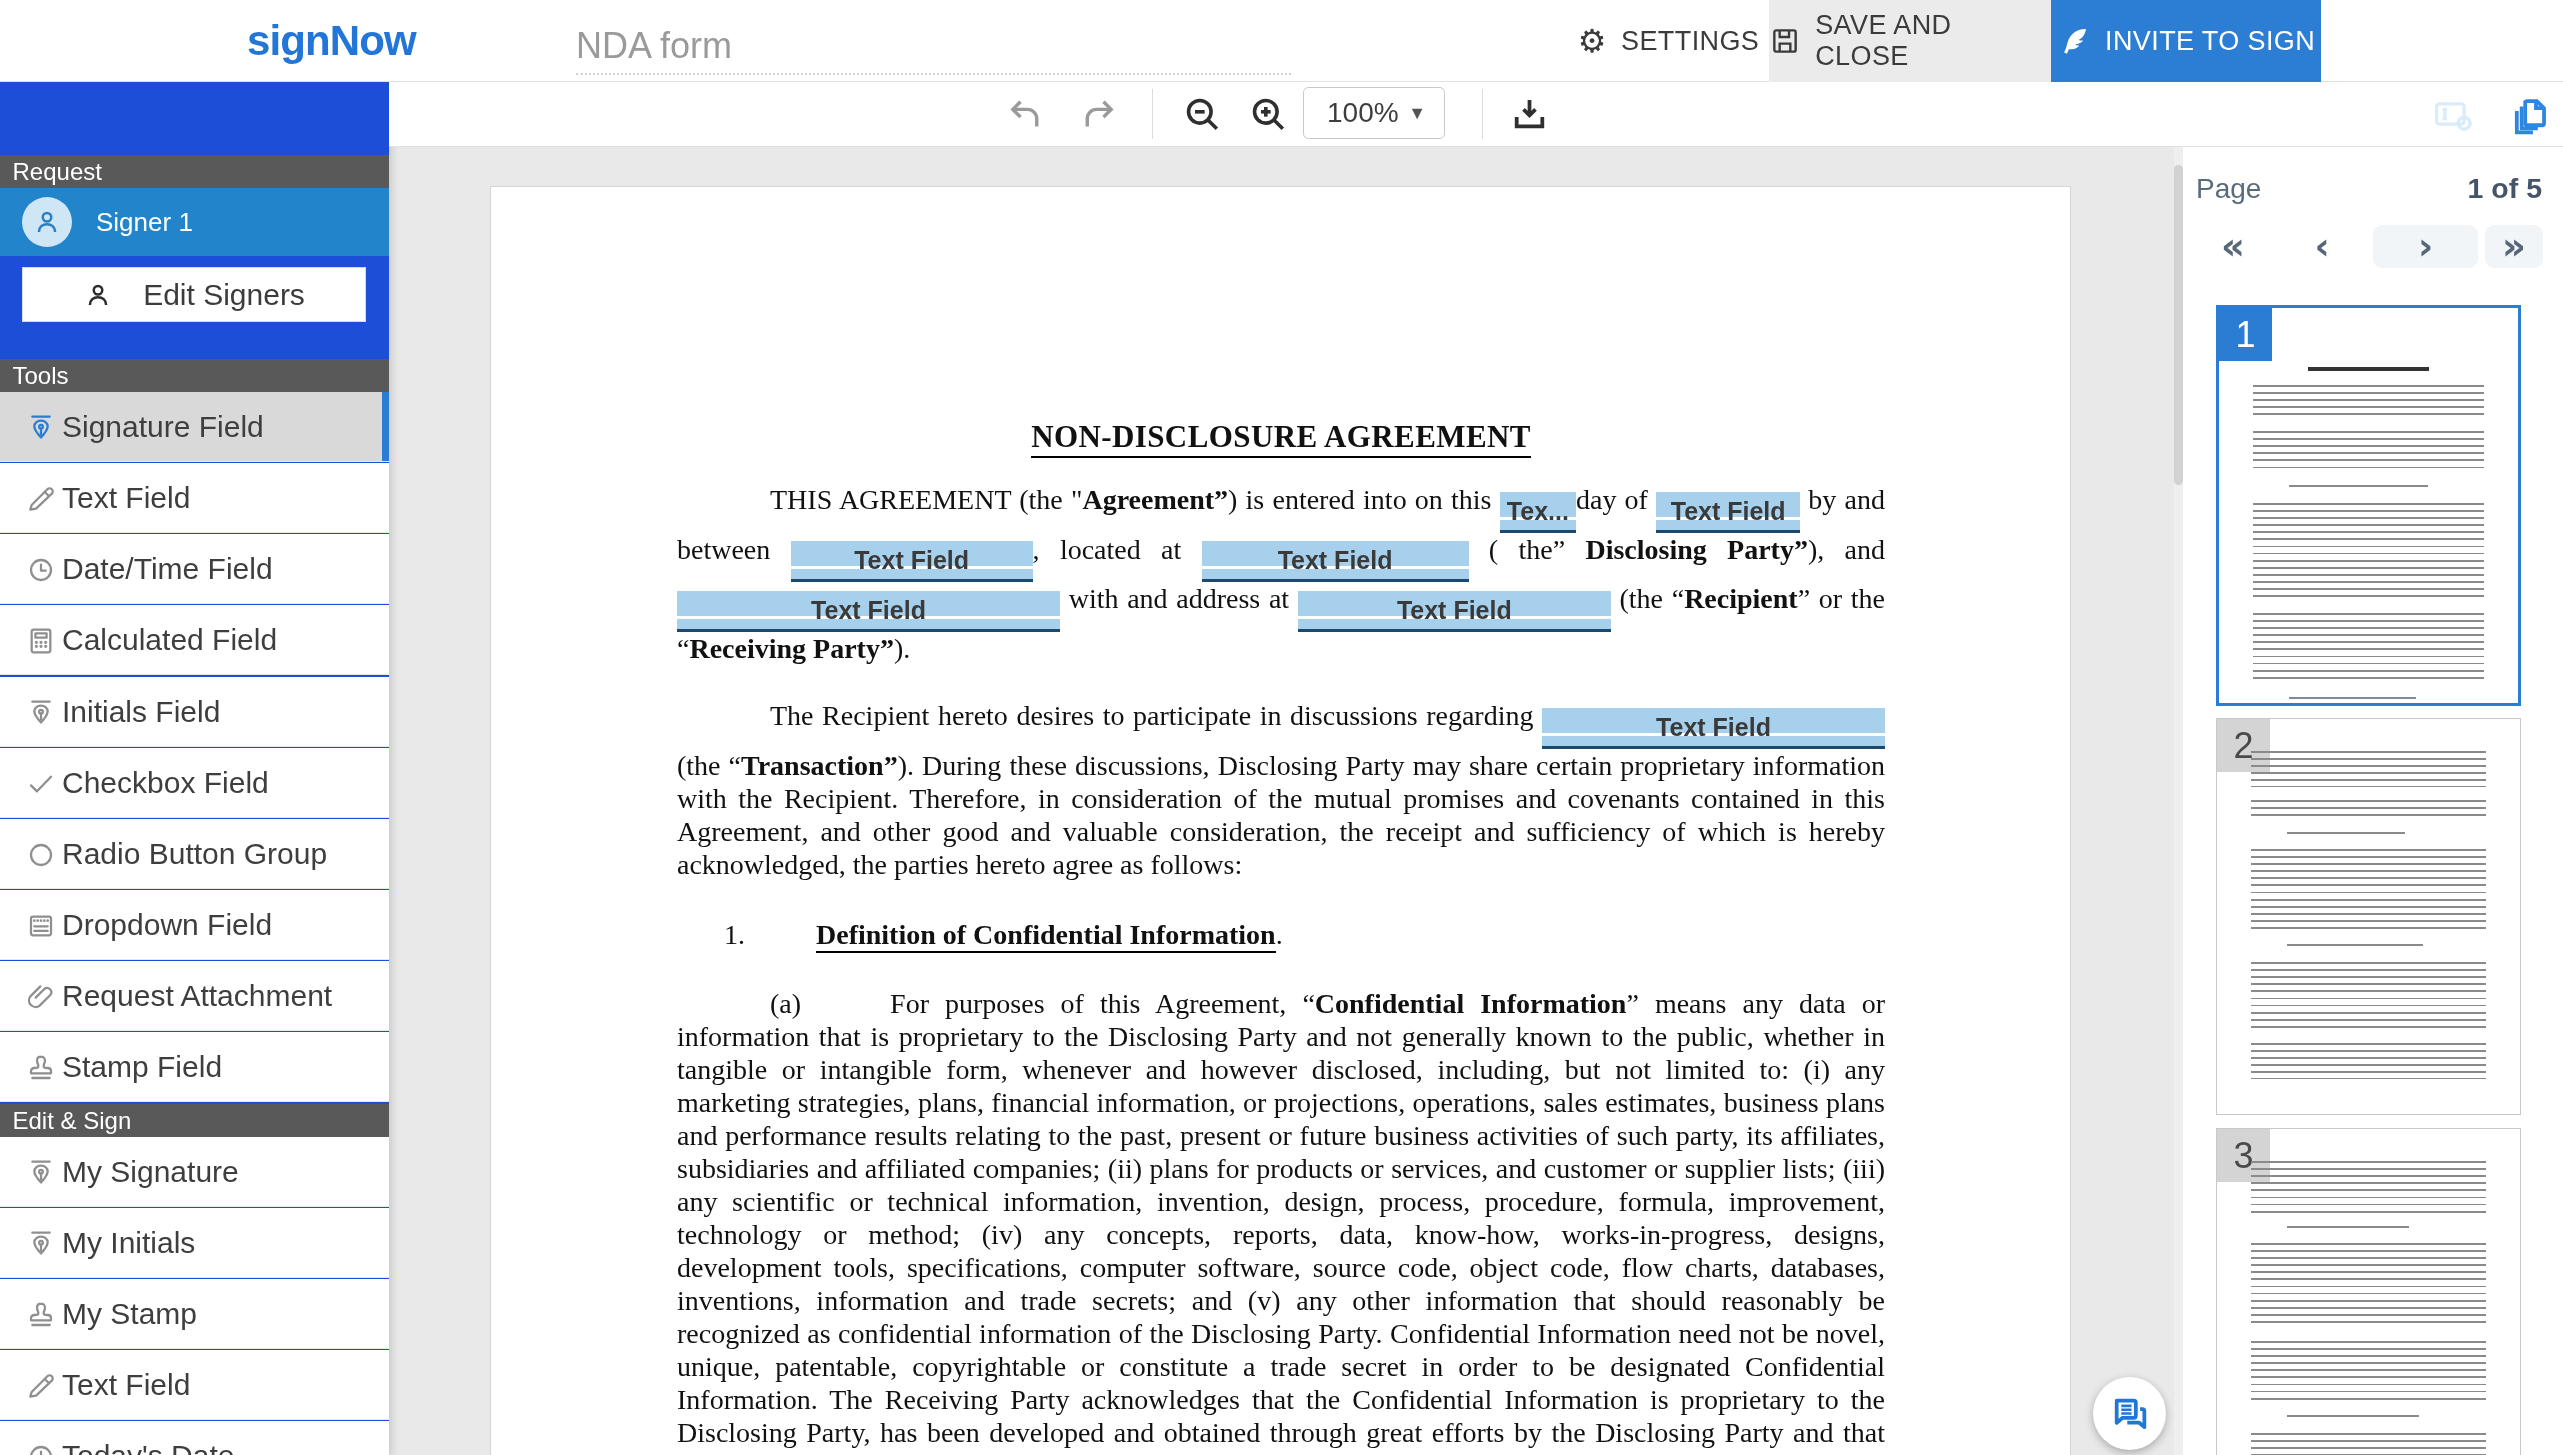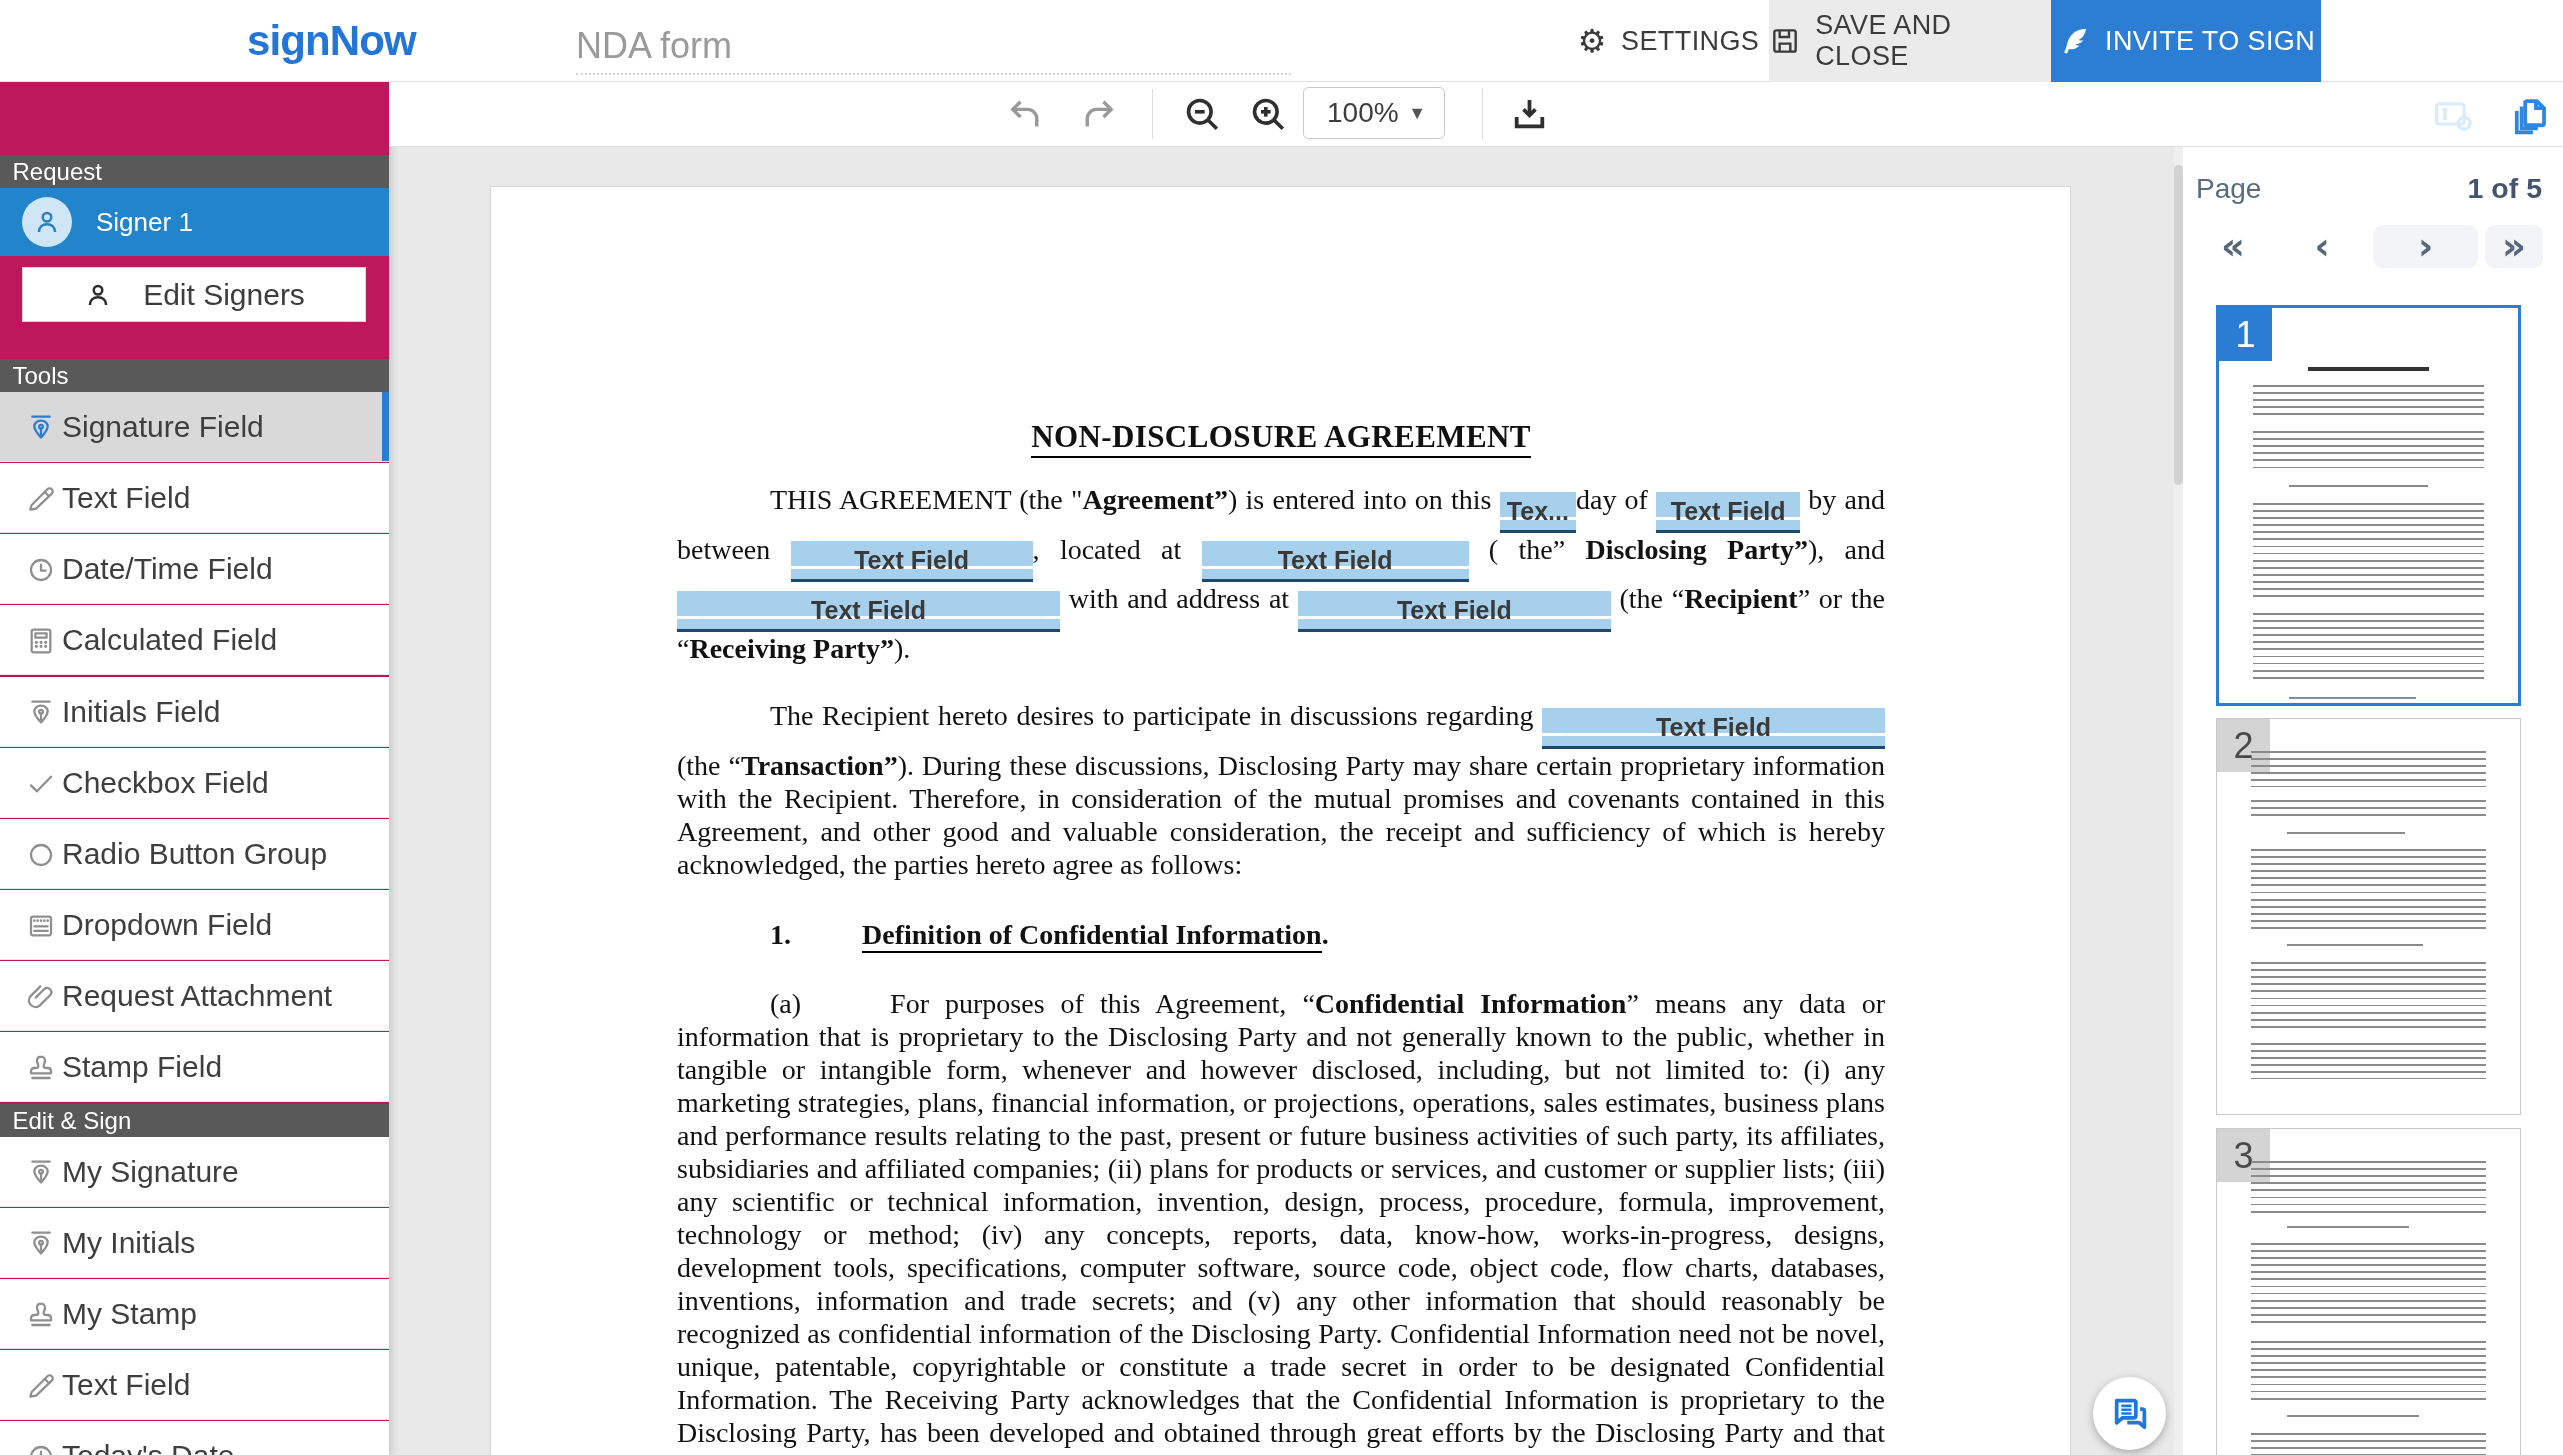--- a/index.html
+++ b/index.html
@@ -27,21 +27,21 @@
              border-bottom:0.9px solid #e0e0e0; z-index:25; }
   .tbtn { position:absolute; top:9px; width:46px; height:46px; display:flex; align-items:center;
           justify-content:center; cursor:pointer; }
   .tdiv { position:absolute; top:7.1px; width:0.9px; height:50px; background:#dcdcdc; }
   #zoom-select { position:absolute; left:914px; top:5.3px; width:142px; height:52px;
                  border:0.9px solid #c8c8c8; border-radius:5.3px; display:flex; align-items:center;
                  padding-left:23px; font-size:28px; color:#3d3d3d; cursor:pointer; }
   #zoom-select .caret { position:absolute; right:18px; font-size:18px; color:#555; }
 
   
-  #sidebar { position:absolute; left:0; top:82px; width:389px; height:1374px; background:#be185d;
+  #sidebar { position:absolute; left:0; top:82px; width:389px; height:1374px; background:#1d4ed8;
              box-shadow:2.7px 0 7.1px rgba(0,0,0,0.14); z-index:20; }
   .sec-bar { position:absolute; left:0; width:389px; height:33px; background:#595959; color:#fff;
              font-size:24px; display:flex; align-items:center; padding-left:12.5px; }
   #signer-row { position:absolute; left:0; top:106px; width:389px; height:68px; background:#2285cb;
                 display:flex; align-items:center; cursor:pointer; }
   #signer-avatar { position:absolute; left:22px; width:50px; height:50px; border-radius:50%;
                    background:#cfe6f7; display:flex; align-items:center; justify-content:center; }
   #signer-row .lbl { position:absolute; left:96px; color:#fff; font-size:26px; }
   #edit-signers { position:absolute; left:22px; top:185px; width:344px; height:55px; background:#fff;
                   border:0.9px solid #d9d9d9; display:flex; align-items:center; justify-content:center;
@@ -60,21 +60,21 @@
   
   #canvas { position:absolute; left:389px; top:147px; width:1785px; height:1309px; background:#e9e9e9; }
   #page { position:absolute; left:101px; top:39px; width:1581px; height:2011px; background:#fff;
           border:0.9px solid #d6d6d6; padding:233px 185px 0 186px; }
   .doc { font-family:"Liberation Serif", serif; font-size:28px; line-height:33px; color:#111;
          text-align:justify; }
   .doc-heading { text-align:center; margin-bottom:29px; }
   .doc-heading span { font-size:31px; font-weight:bold; border-bottom:2.7px solid #000;
                       padding-bottom:1.8px; letter-spacing:0.4px; }
   .doc p { margin-bottom:34px; text-indent:93px; }
-  .doc .h2 { margin:37px 0 36px 93px; text-indent:0;font-weight:bold; }
+  .doc .h2 { margin:37px 0 36px 47px; text-indent:0; }
   .doc .h2 .num { display:inline-block; width:92px; }
   .doc .h2 b { border-bottom:2.7px solid #000; padding-bottom:0.9px; }
   .doc-field { display:inline-block; min-width:107px; height:41px; line-height:39px; text-align:center;
                vertical-align:-10.7px; padding:0 7.1px; font-family:"Liberation Sans", sans-serif;
                font-size:25px; font-weight:bold; color:#3a3a3a; cursor:pointer;
                background:linear-gradient(#a6d0ec 0 66%, #ffffff 66% 74%, #a6d0ec 74% 100%);
                border-bottom:3.6px solid #1c4a6e; text-indent:0; }
   .tabsp { display:inline-block; }
 
   

